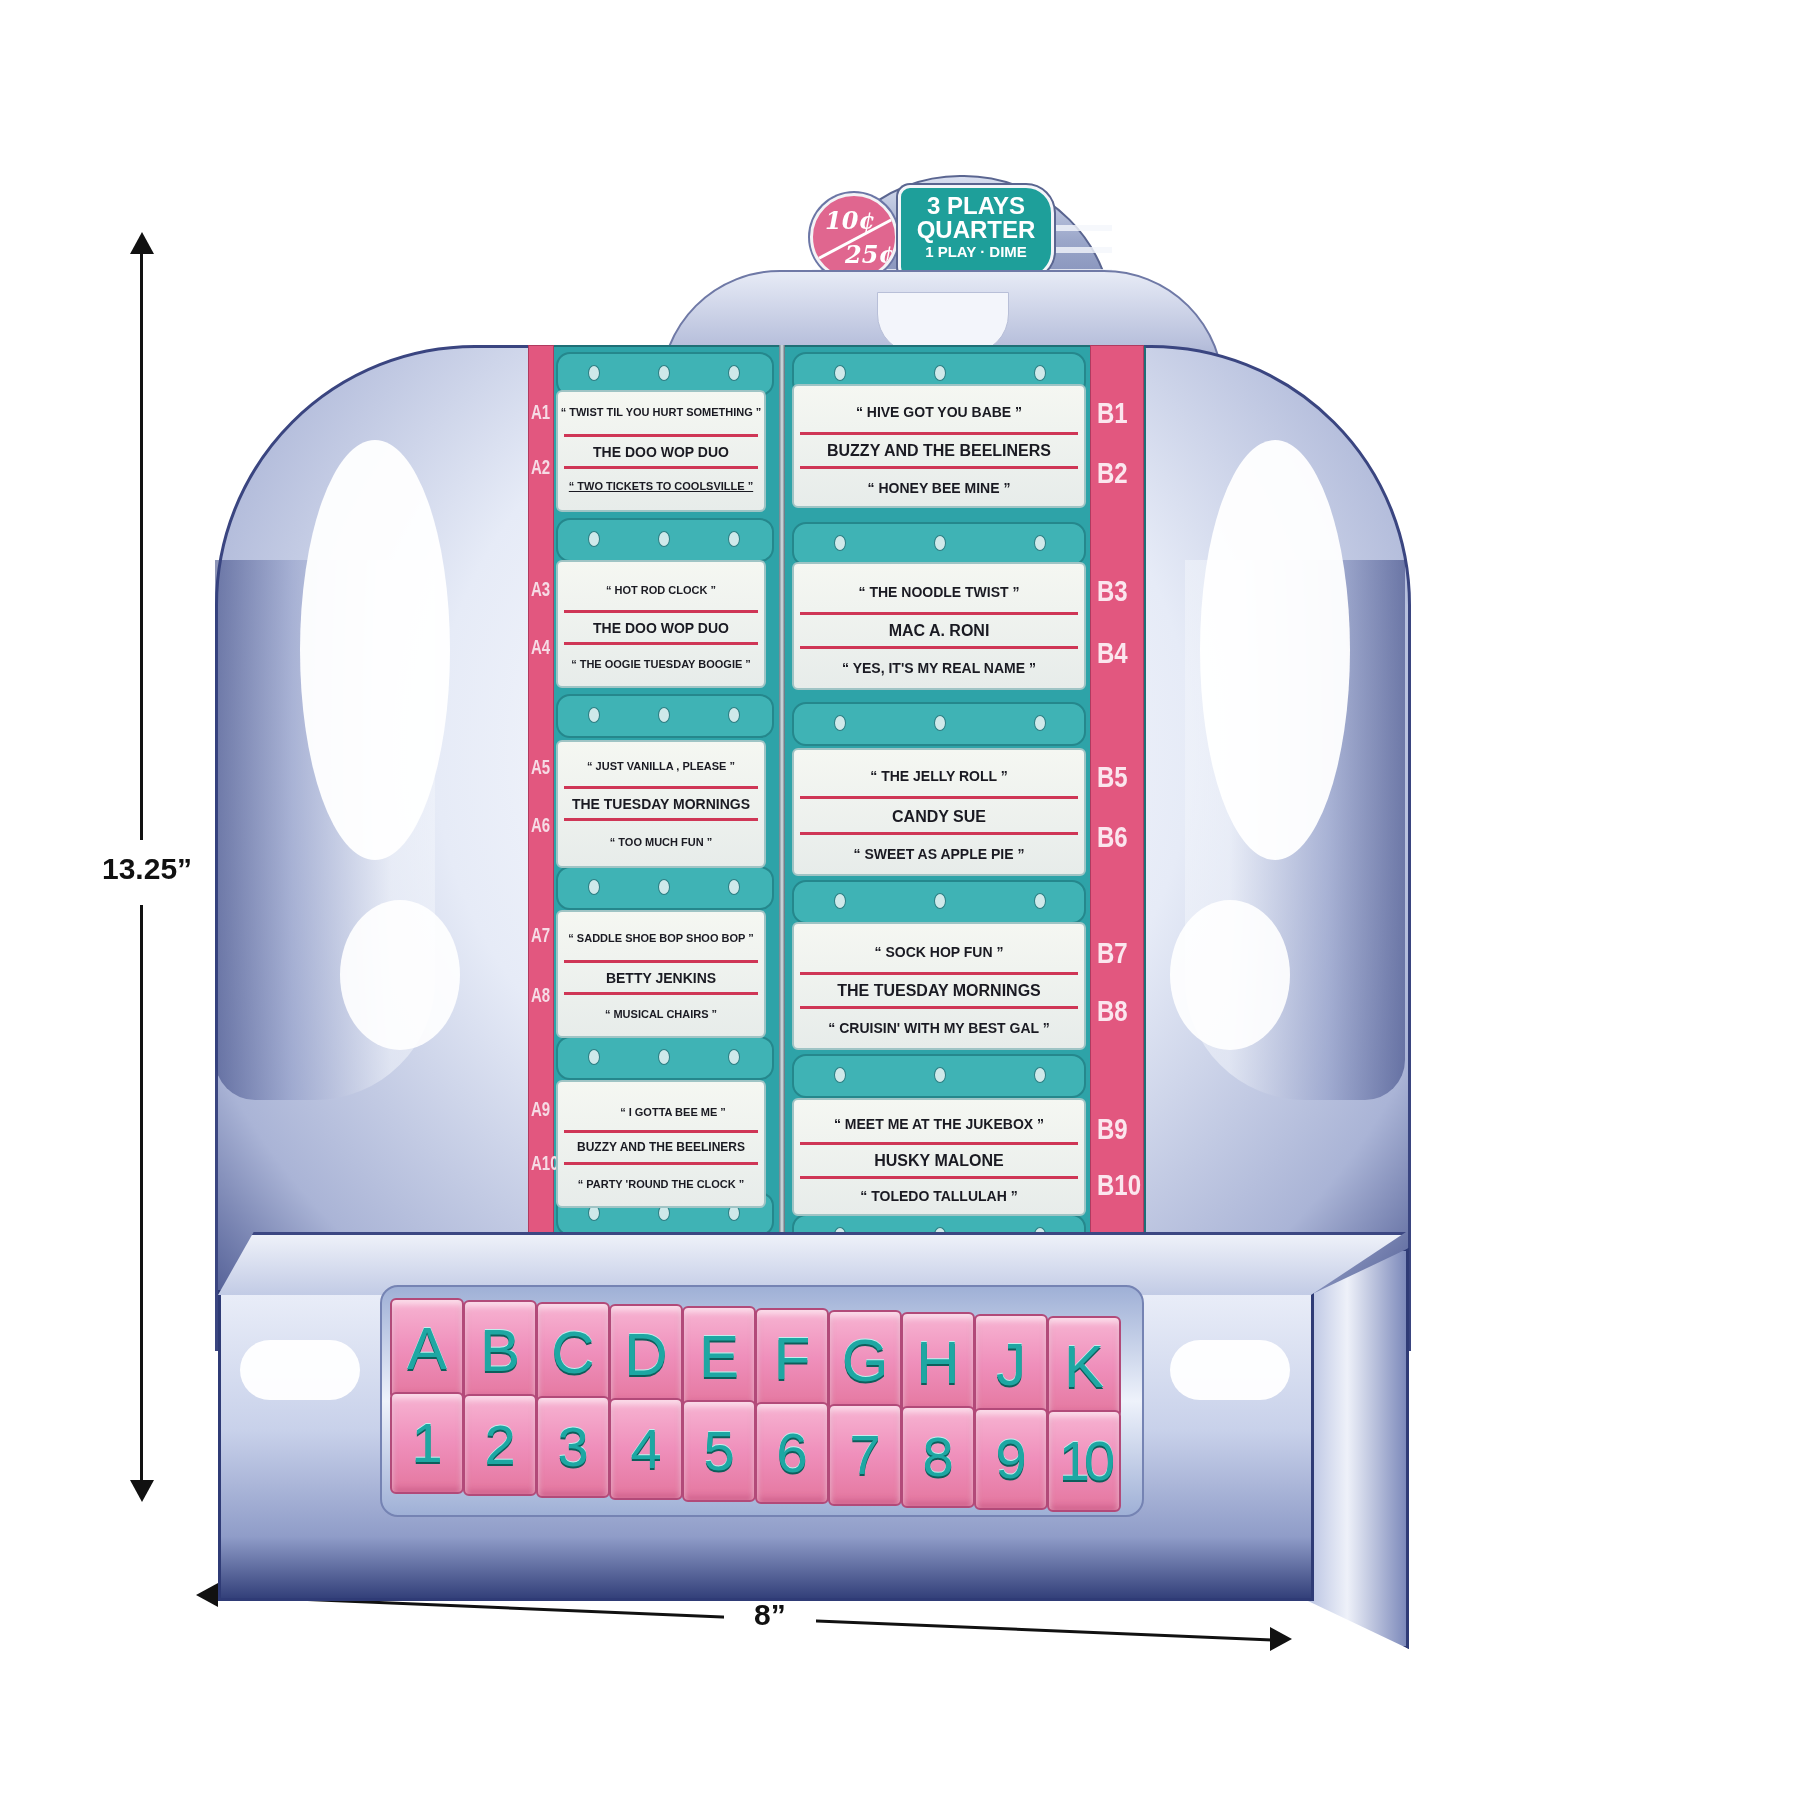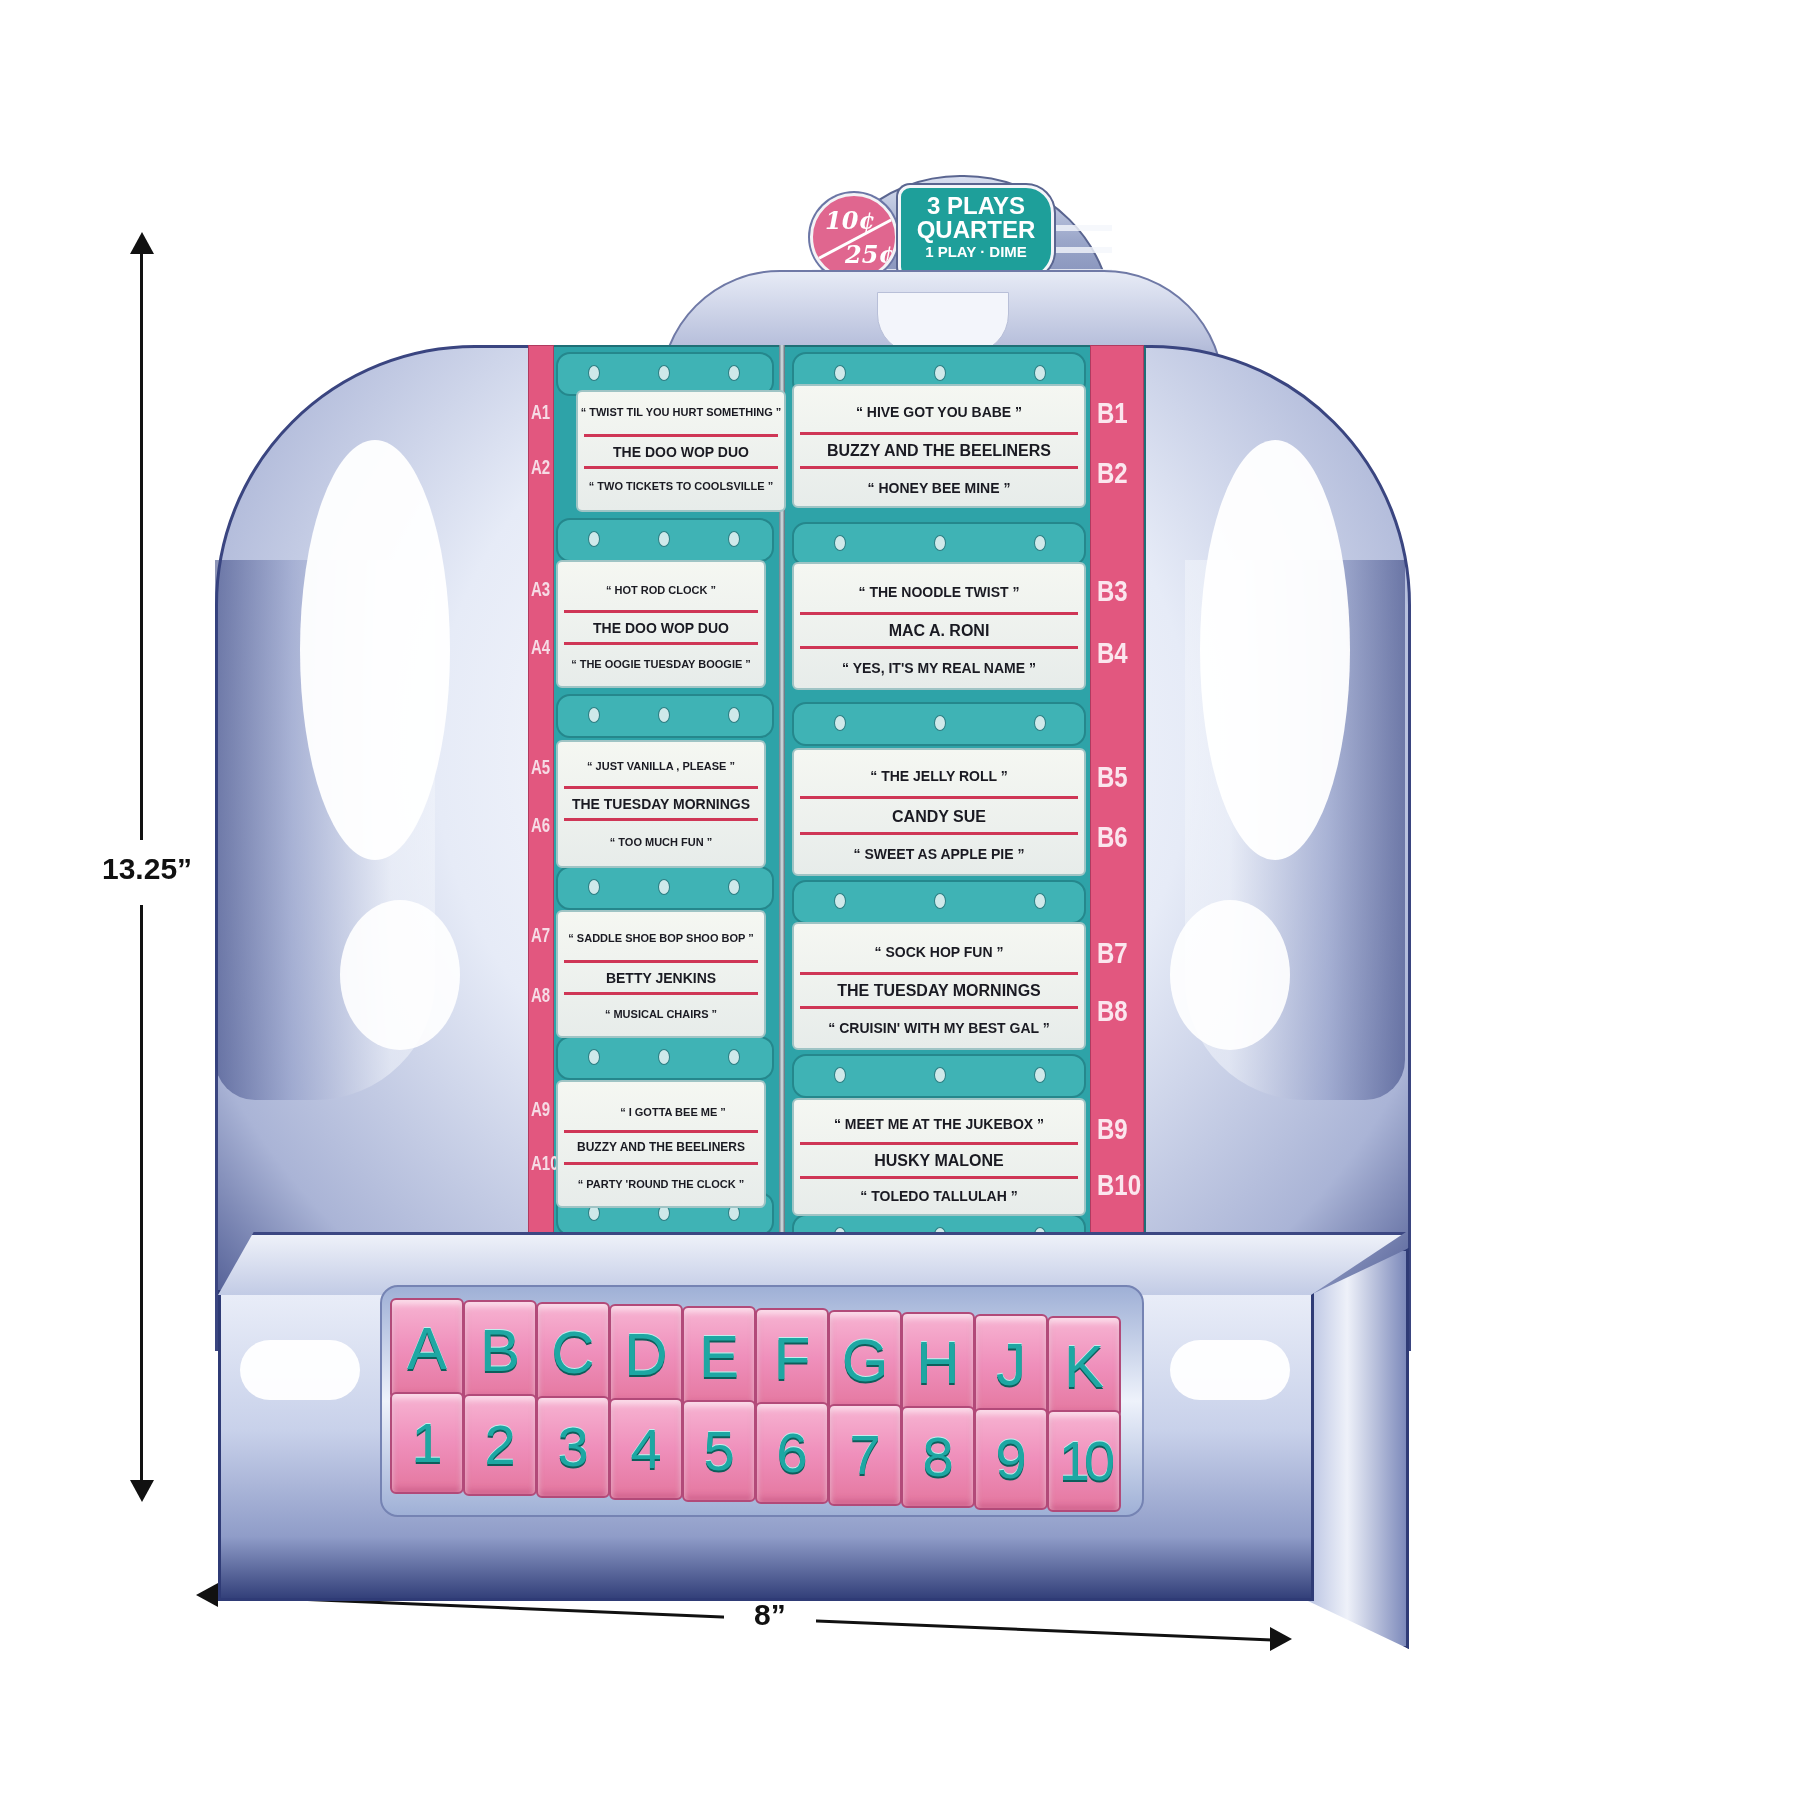--- a/index.html
+++ b/index.html
@@ -198,26 +198,26 @@
       <div class="rivet" style="left:40px"></div>
       <div class="rivet" style="left:140px"></div>
       <div class="rivet" style="left:240px"></div>
     </div>
   <div class="rivet-bar" style="left:792px;top:1214px;width:290px;">
       <div class="rivet" style="left:40px"></div>
       <div class="rivet" style="left:140px"></div>
       <div class="rivet" style="left:240px"></div>
     </div>
 
-  <div class="card" style="left:576px;top:390px;width:206px;height:118px;">
+  <div class="card" style="left:556px;top:390px;width:206px;height:118px;">
     <div class="song" style="top:14px;font-size:11px;">“ TWIST TIL YOU HURT SOMETHING ”</div>
     <div class="frame-line" style="left:6px;right:6px;top:42px;"></div>
     <div class="artist" style="top:52px;font-size:14px;">THE DOO WOP DUO</div>
     <div class="frame-line" style="left:6px;right:6px;top:74px;"></div>
-    <div class="song" style="top:88px;font-size:11px;">“ TWO TICKETS TO COOLSVILLE ”</div>
+    <div class="song" style="top:88px;font-size:11px;text-decoration:underline;">“ TWO TICKETS TO COOLSVILLE ”</div>
   </div>
   <div class="card" style="left:556px;top:560px;width:206px;height:124px;">
     <div class="song" style="top:22px;font-size:11px;">“ HOT ROD CLOCK ”</div>
     <div class="frame-line" style="left:6px;right:6px;top:48px;"></div>
     <div class="artist" style="top:58px;font-size:14px;">THE DOO WOP DUO</div>
     <div class="frame-line" style="left:6px;right:6px;top:80px;"></div>
     <div class="song" style="top:96px;font-size:11px;">“ THE OOGIE TUESDAY BOOGIE ”</div>
   </div>
   <div class="card" style="left:556px;top:740px;width:206px;height:124px;">
     <div class="song" style="top:18px;font-size:11px;">“ JUST VANILLA , PLEASE ”</div>

